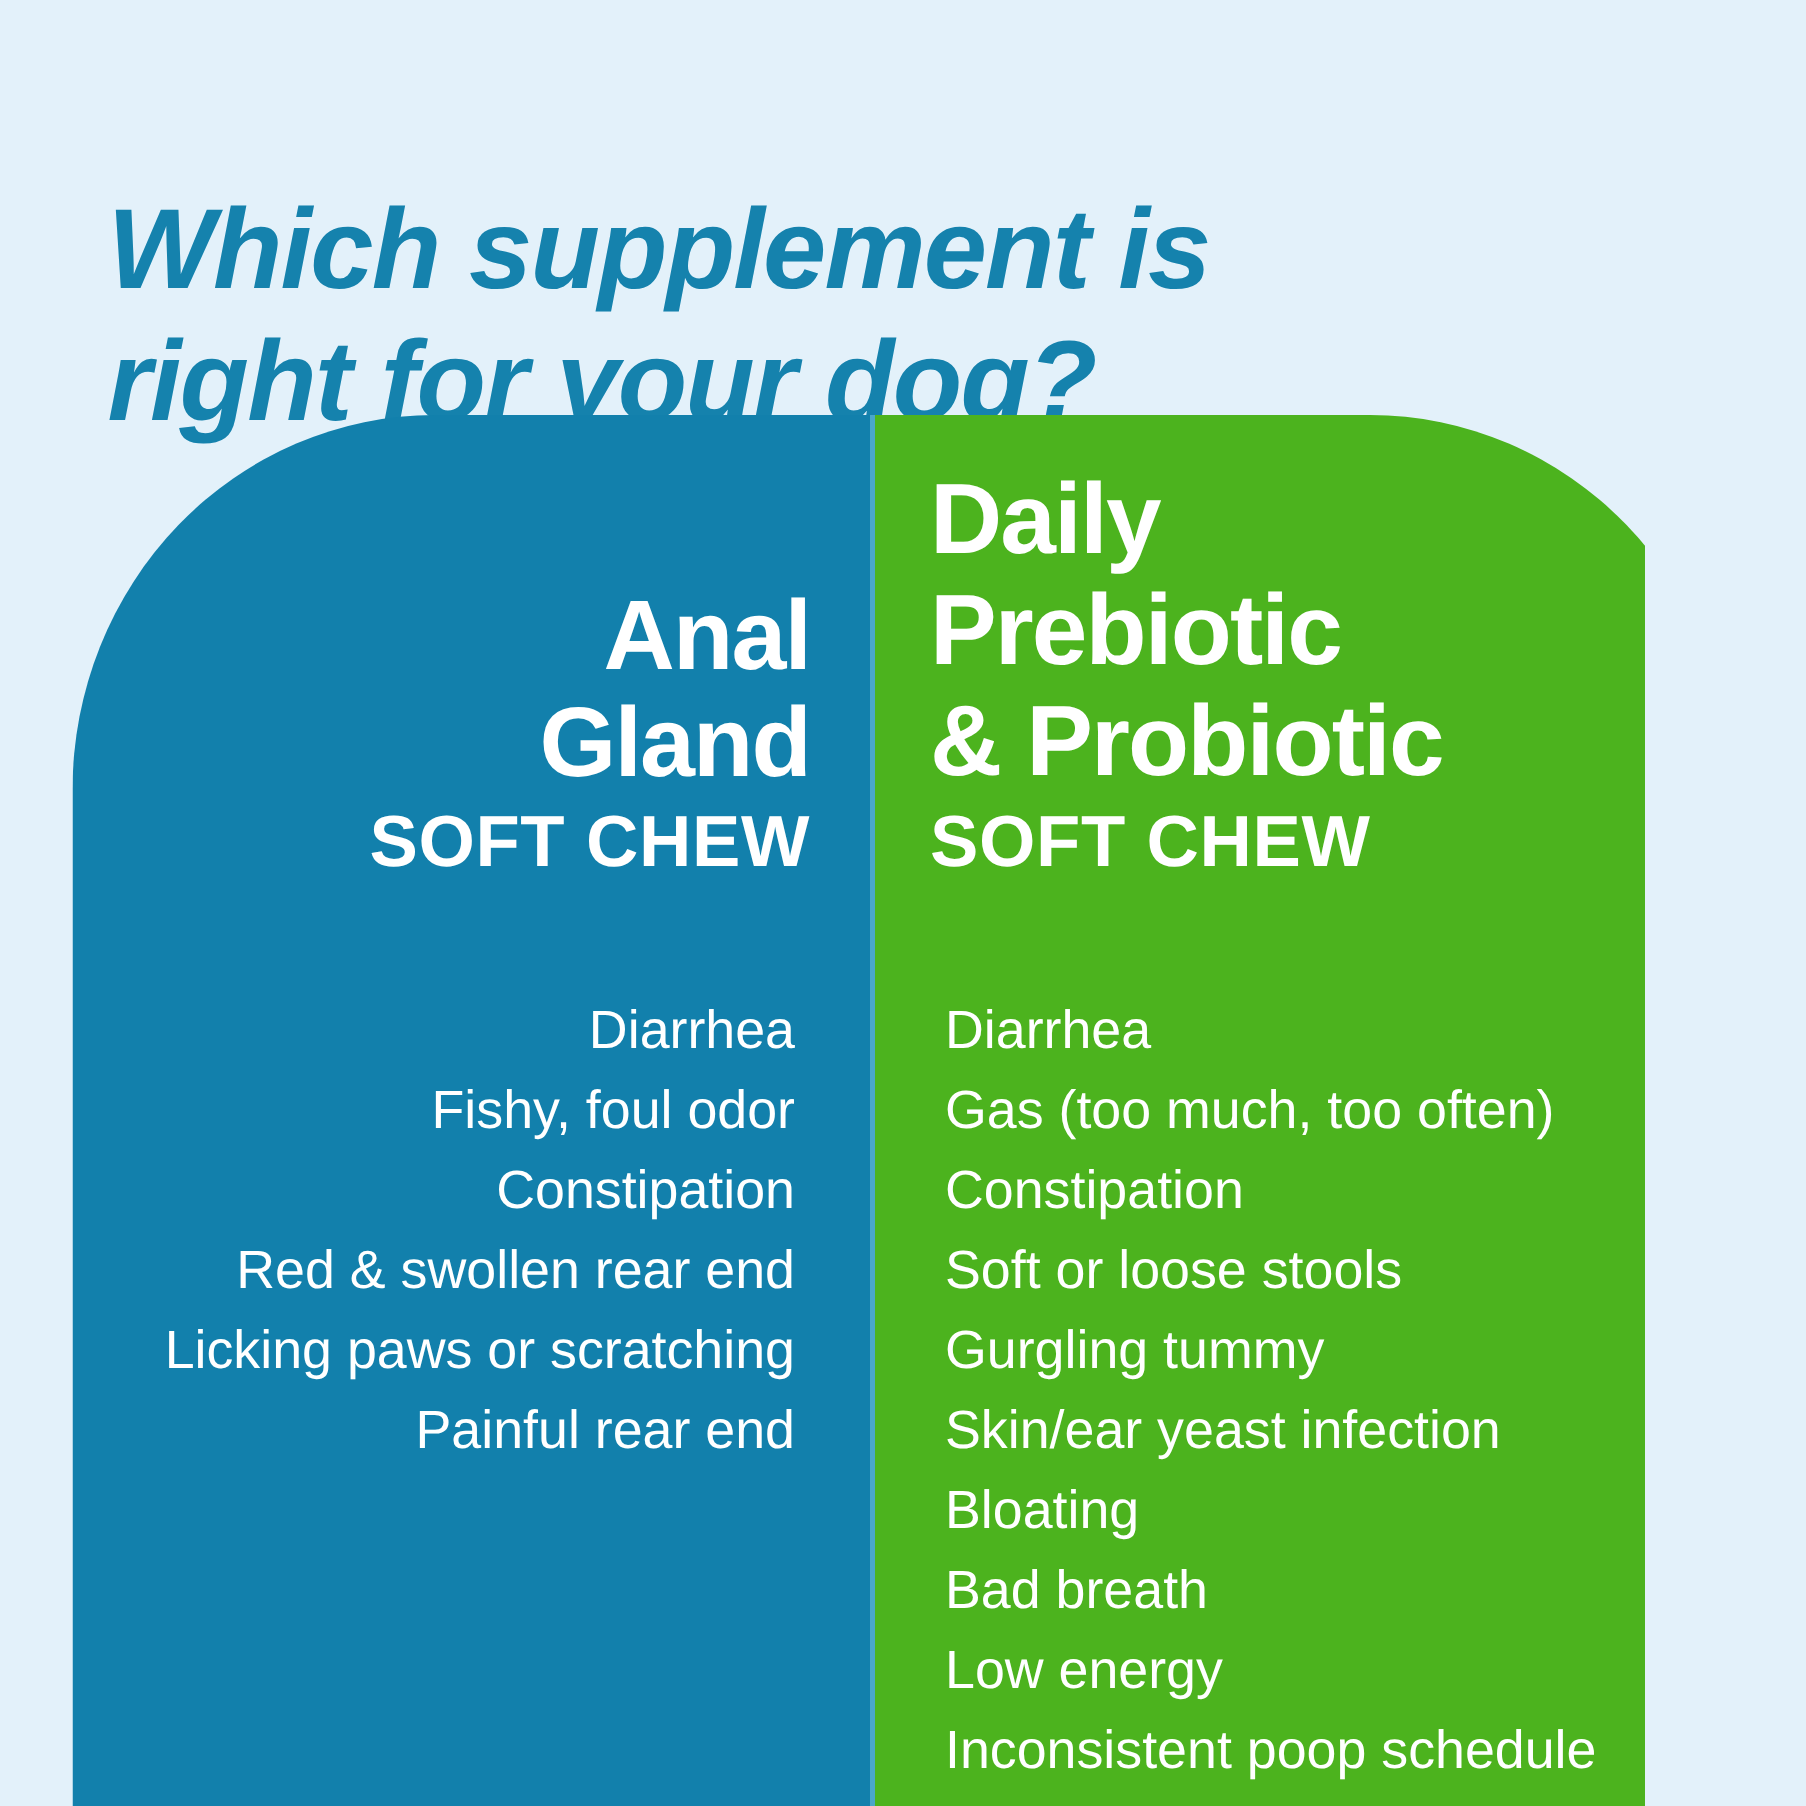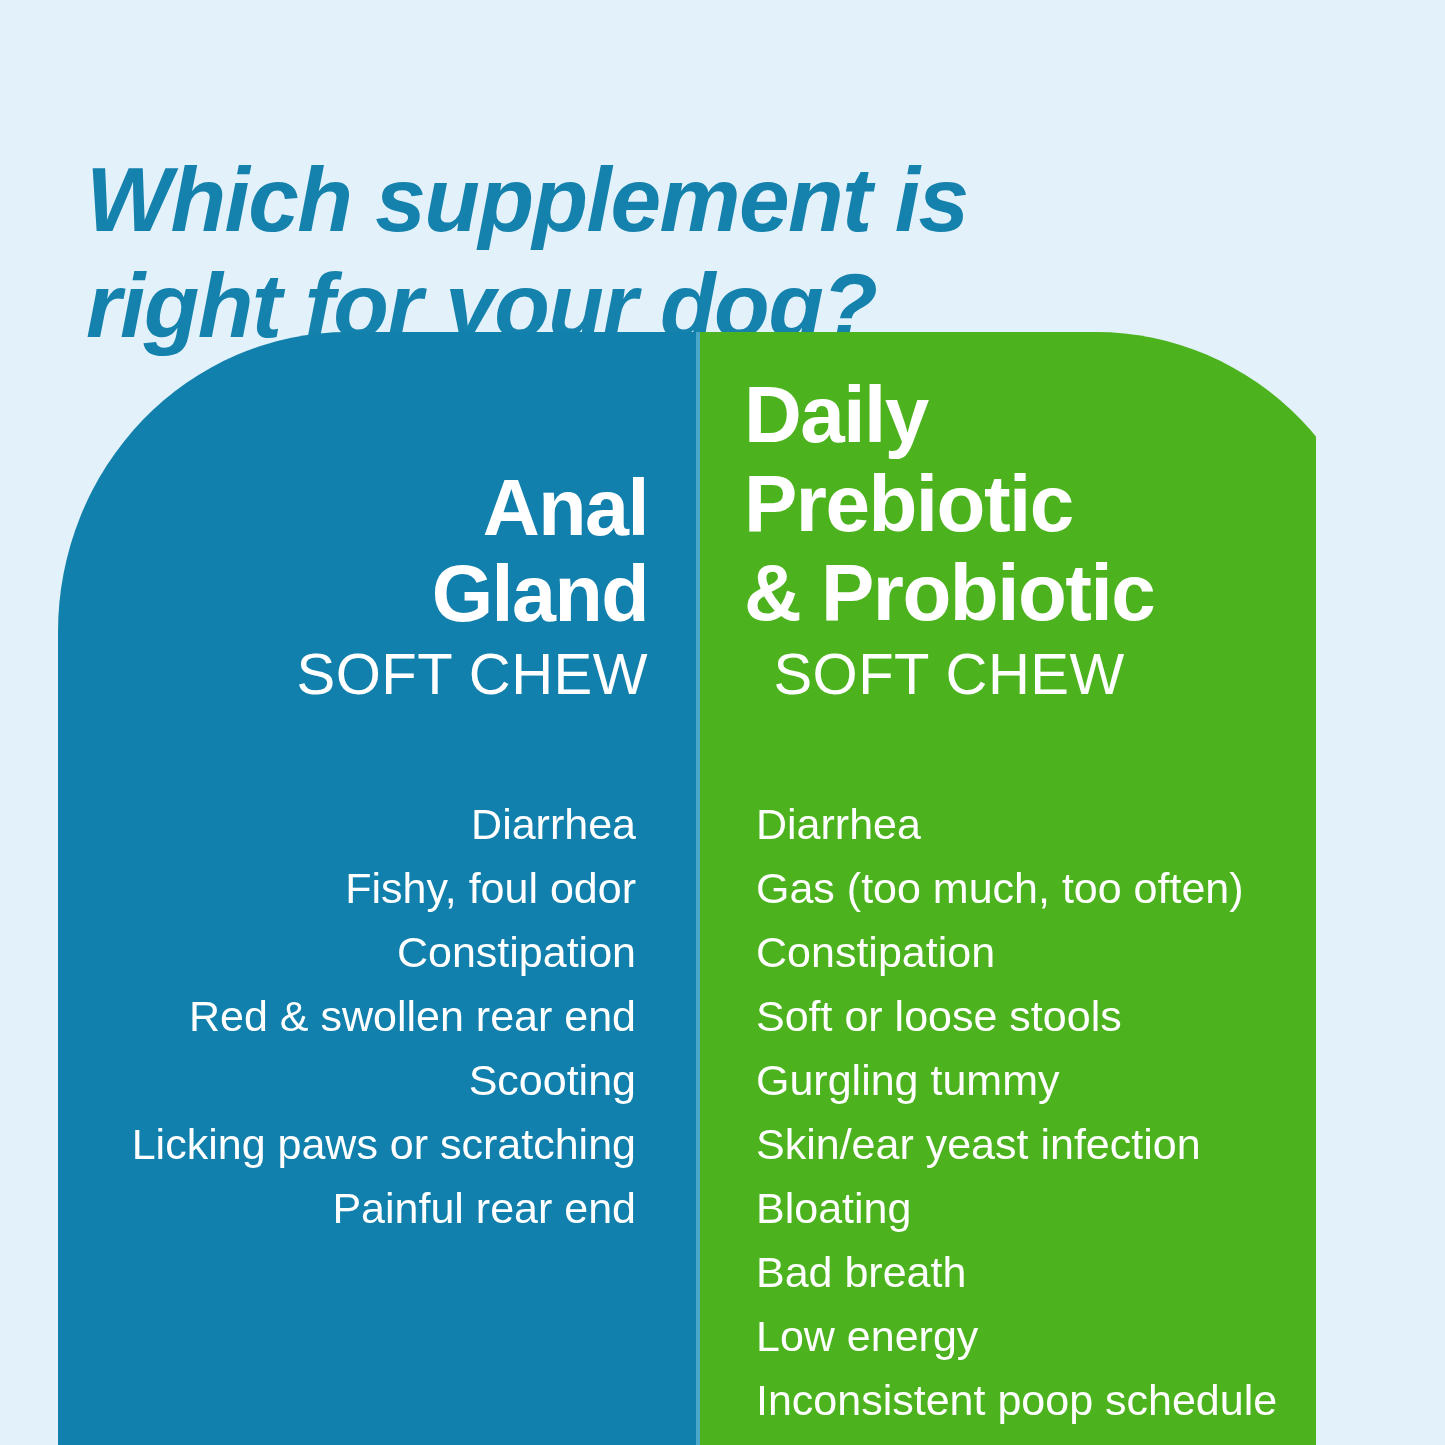--- a/index.html
+++ b/index.html
@@ -94,24 +94,23 @@
     margin: 0;
   }
   .panel-right .product-name {
     font-size: 80px;
     line-height: 89px;
   }
 
   .soft-chew {
     font-size: 58px;
     line-height: 66px;
-    font-weight: normal;
+    font-weight: bold;
     letter-spacing: 0.5px;
     margin: 4px 0 0 0;
-    text-align: center;
   }
 
   
   .symptom-list {
     position: absolute;
     list-style: none;
     margin: 12px;
     padding: 0;
     color: #ffffff;
     font-size: 43px;
@@ -146,21 +145,20 @@
       <div class="panel-head">
         <div class="product-name">Anal
 Gland</div>
         <div class="soft-chew">SOFT CHEW</div>
       </div>
       <ul class="symptom-list">
         <li>Diarrhea</li>
         <li>Fishy, foul odor</li>
         <li>Constipation</li>
         <li>Red &amp; swollen rear end</li>
-        <li>Scooting</li>
         <li>Licking paws or scratching</li>
         <li>Painful rear end</li>
       </ul>
     </div>
 
     <div class="panel panel-divider"></div>
 
     <div class="panel panel-right">
       <div class="panel-head">
         <div class="product-name">Daily

